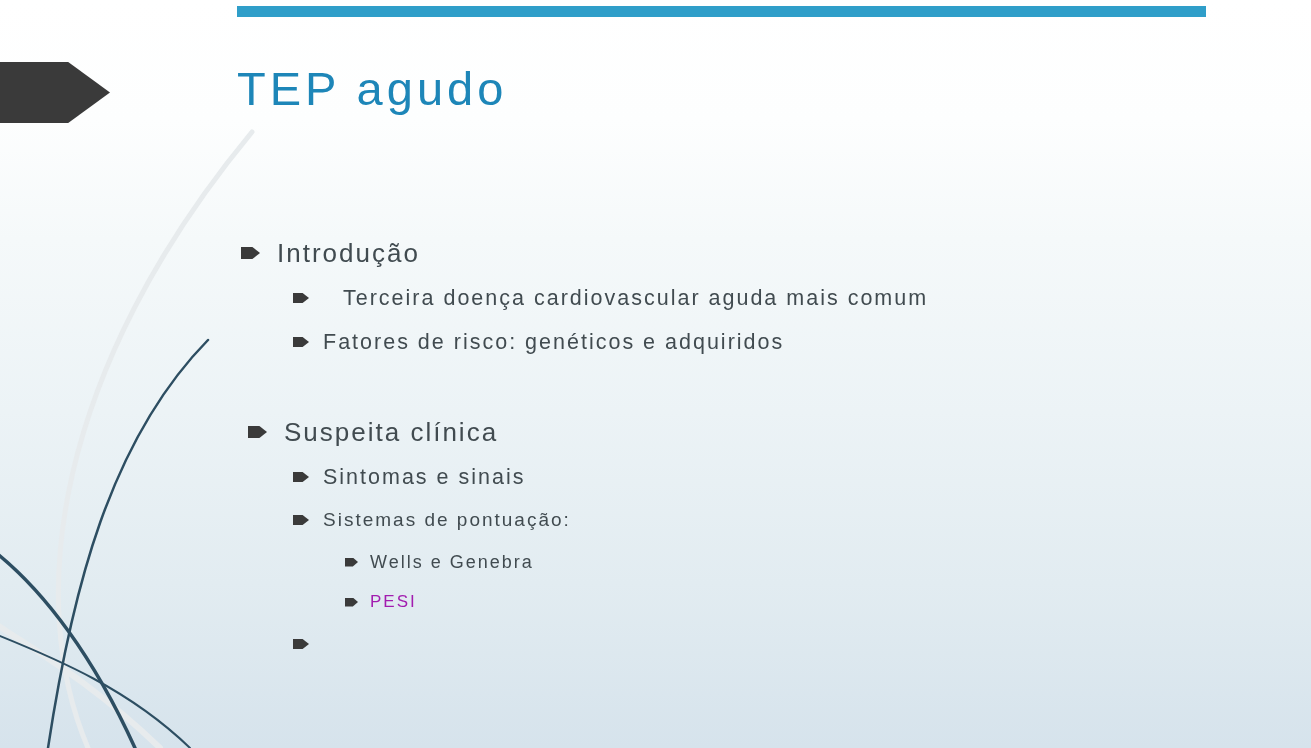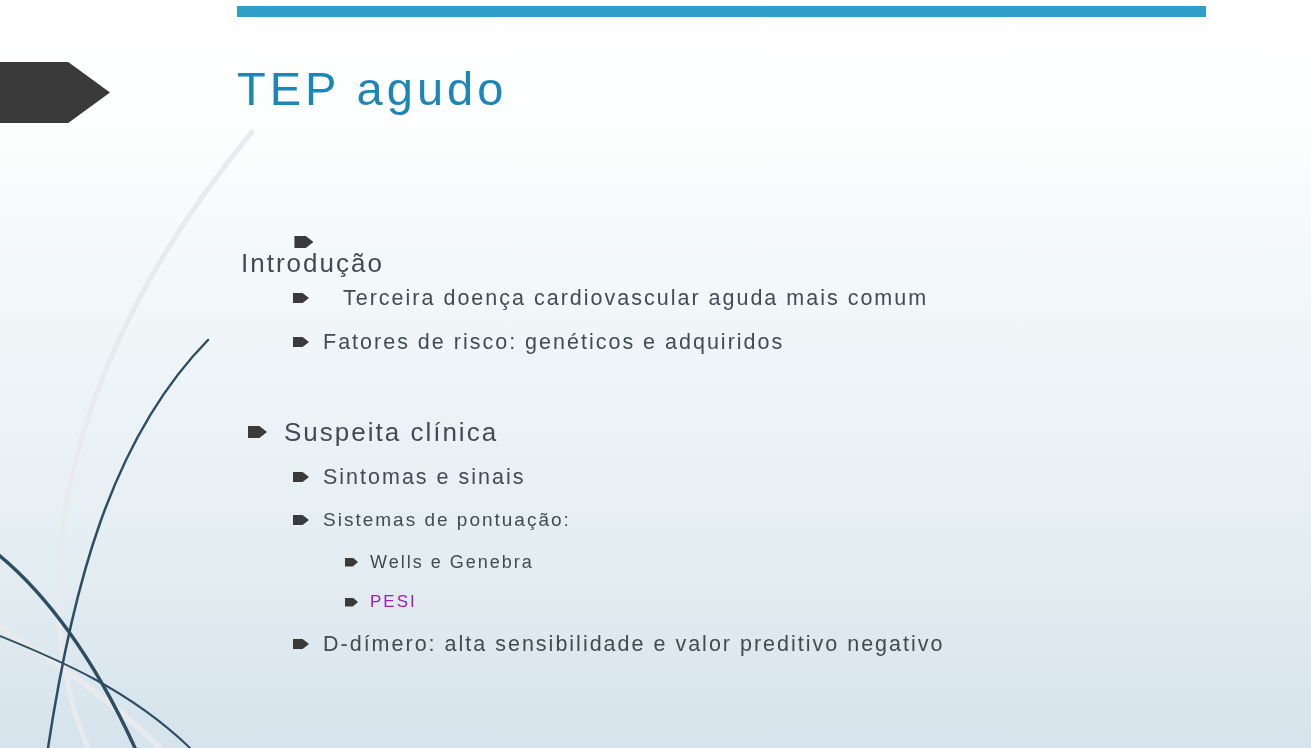--- a/index.html
+++ b/index.html
@@ -87,21 +87,21 @@
 
   <svg class="curves" viewBox="0 0 290 628">
     <path id="c-light-a" fill="none" stroke-width="5" stroke-linecap="round" d="M 88,628 C 25,480 55,250 252,12" stroke="#e7ebed"></path>
     <path id="c-light-b" fill="none" stroke-width="6" stroke-linecap="round" d="M 160,628 C 90,560 30,528 -10,500" stroke="#e7ebed"></path>
     <path id="c-dark-a" fill="none" stroke-width="2.5" stroke-linecap="round" d="M 48,628 C 72,470 110,320 208,220" stroke="#2d4e62"></path>
     <path id="c-dark-b" fill="none" stroke-width="3.5" stroke-linecap="round" d="M 135,628 C 95,540 45,470 -10,428" stroke="#2d4e62"></path>
     <path id="c-dark-c" fill="none" stroke-width="2" stroke-linecap="round" d="M 190,628 C 130,570 60,540 -10,512" stroke="#2d4e62"></path>
   </svg>
 
   <div id="bullet-list">
-      <div class="row" style="left: 241px; top: 236px; height: 34px; font-size: 26px; color: rgb(65, 75, 80); flex-direction: column;">
+      <div class="row" style="left: 241px; top: 236px; height: 34px; font-size: 26px; color: rgb(65, 75, 80);">
         <span class="tag-bullet" style="width: 19px; height: 12px; margin-right: 17px; background: rgb(58, 58, 58);"></span>
         <span>Introdução</span>
       </div>
       <div class="row" style="left: 293px; top: 283px; height: 30px; font-size: 21.5px; color: rgb(65, 75, 80); gap: 20px;">
         <span class="tag-bullet" style="width: 16px; height: 10px; margin-right: 14px; background: rgb(58, 58, 58);"></span>
         <span>Terceira doença cardiovascular aguda mais comum</span>
       </div>
       <div class="row" style="left: 293px; top: 327px; height: 30px; font-size: 21.5px; color: rgb(65, 75, 80);">
         <span class="tag-bullet" style="width: 16px; height: 10px; margin-right: 14px; background: rgb(58, 58, 58);"></span>
         <span>Fatores de risco: genéticos e adquiridos</span>
@@ -121,17 +121,16 @@
       <div class="row" style="left: 345px; top: 549px; height: 26px; font-size: 18px; color: rgb(65, 75, 80);">
         <span class="tag-bullet" style="width: 13px; height: 9px; margin-right: 12px; background: rgb(58, 58, 58);"></span>
         <span>Wells e Genebra</span>
       </div>
       <div class="row" style="left: 345px; top: 589px; height: 26px; font-size: 17px; color: #a21caf;">
         <span class="tag-bullet" style="width: 13px; height: 9px; margin-right: 12px; background: rgb(58, 58, 58);"></span>
         <span>PESI</span>
       </div>
       <div class="row" style="left: 293px; top: 629px; height: 30px; font-size: 21.5px; color: rgb(65, 75, 80);">
         <span class="tag-bullet" style="width: 16px; height: 10px; margin-right: 14px; background: rgb(58, 58, 58);"></span>
-        <span>D-dímero: alta sensibilidade e valor preditivo negativo</span>
       </div>
     </div>
 
 </div>
 
 </body></html>

